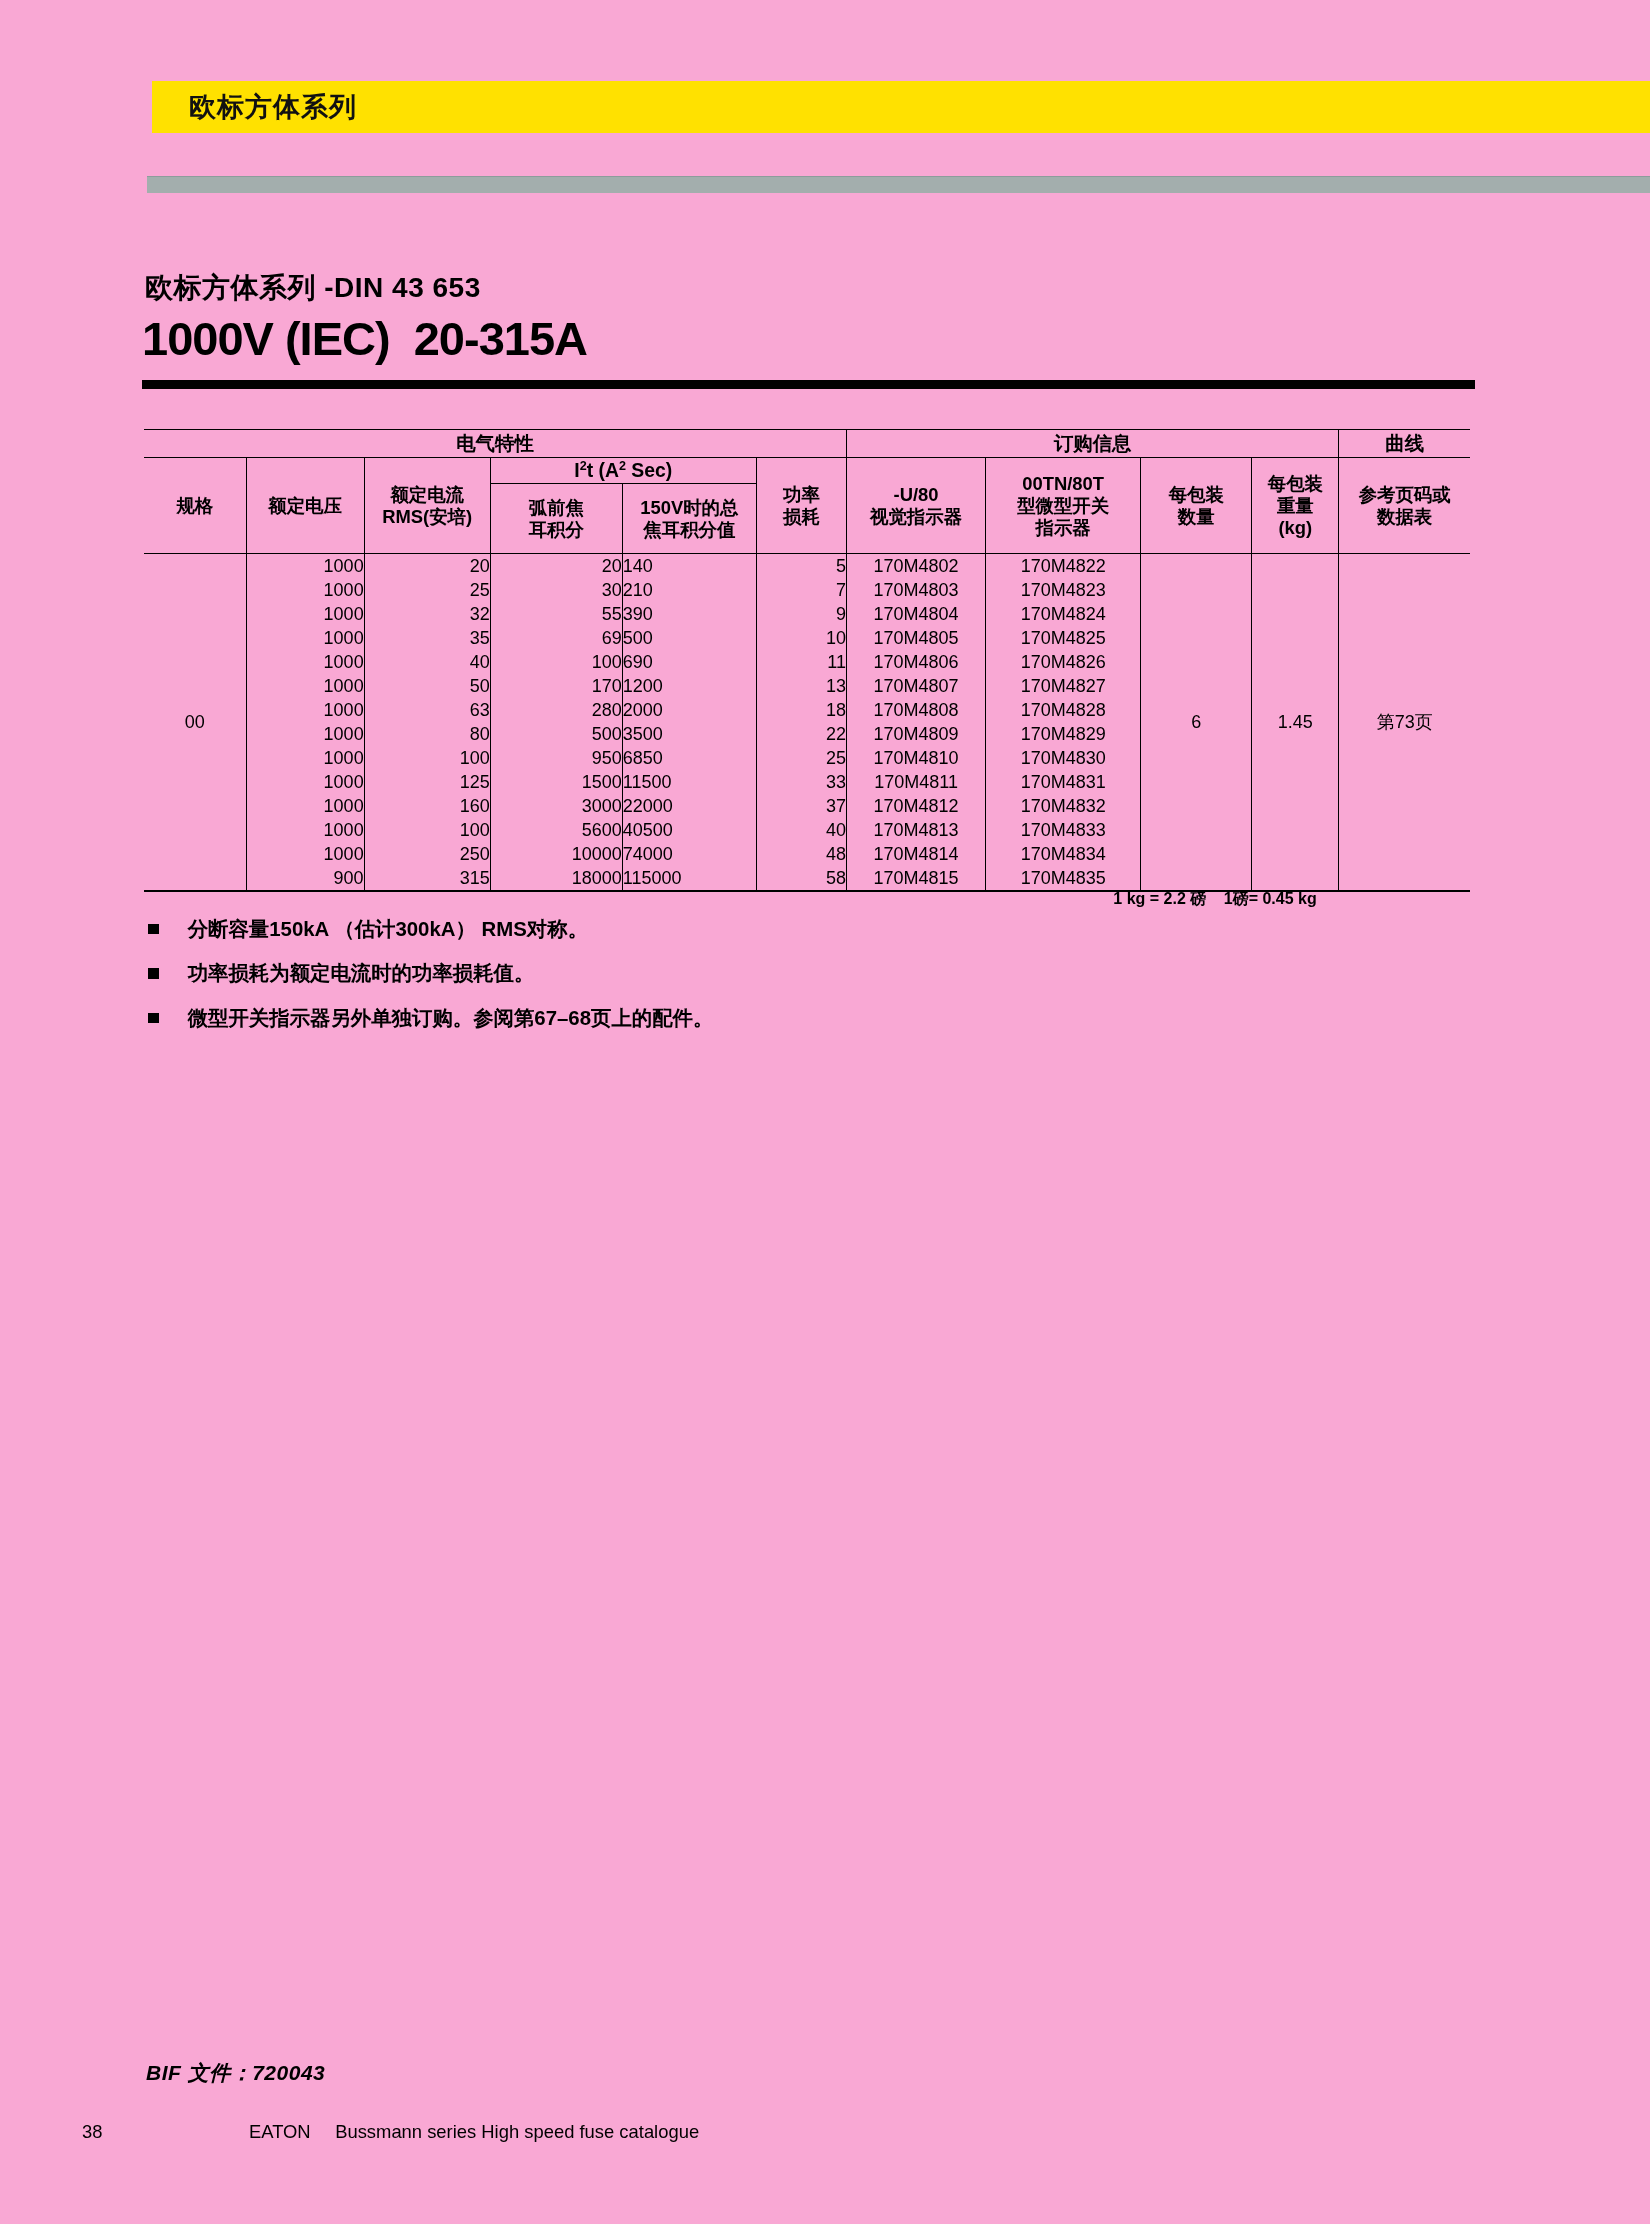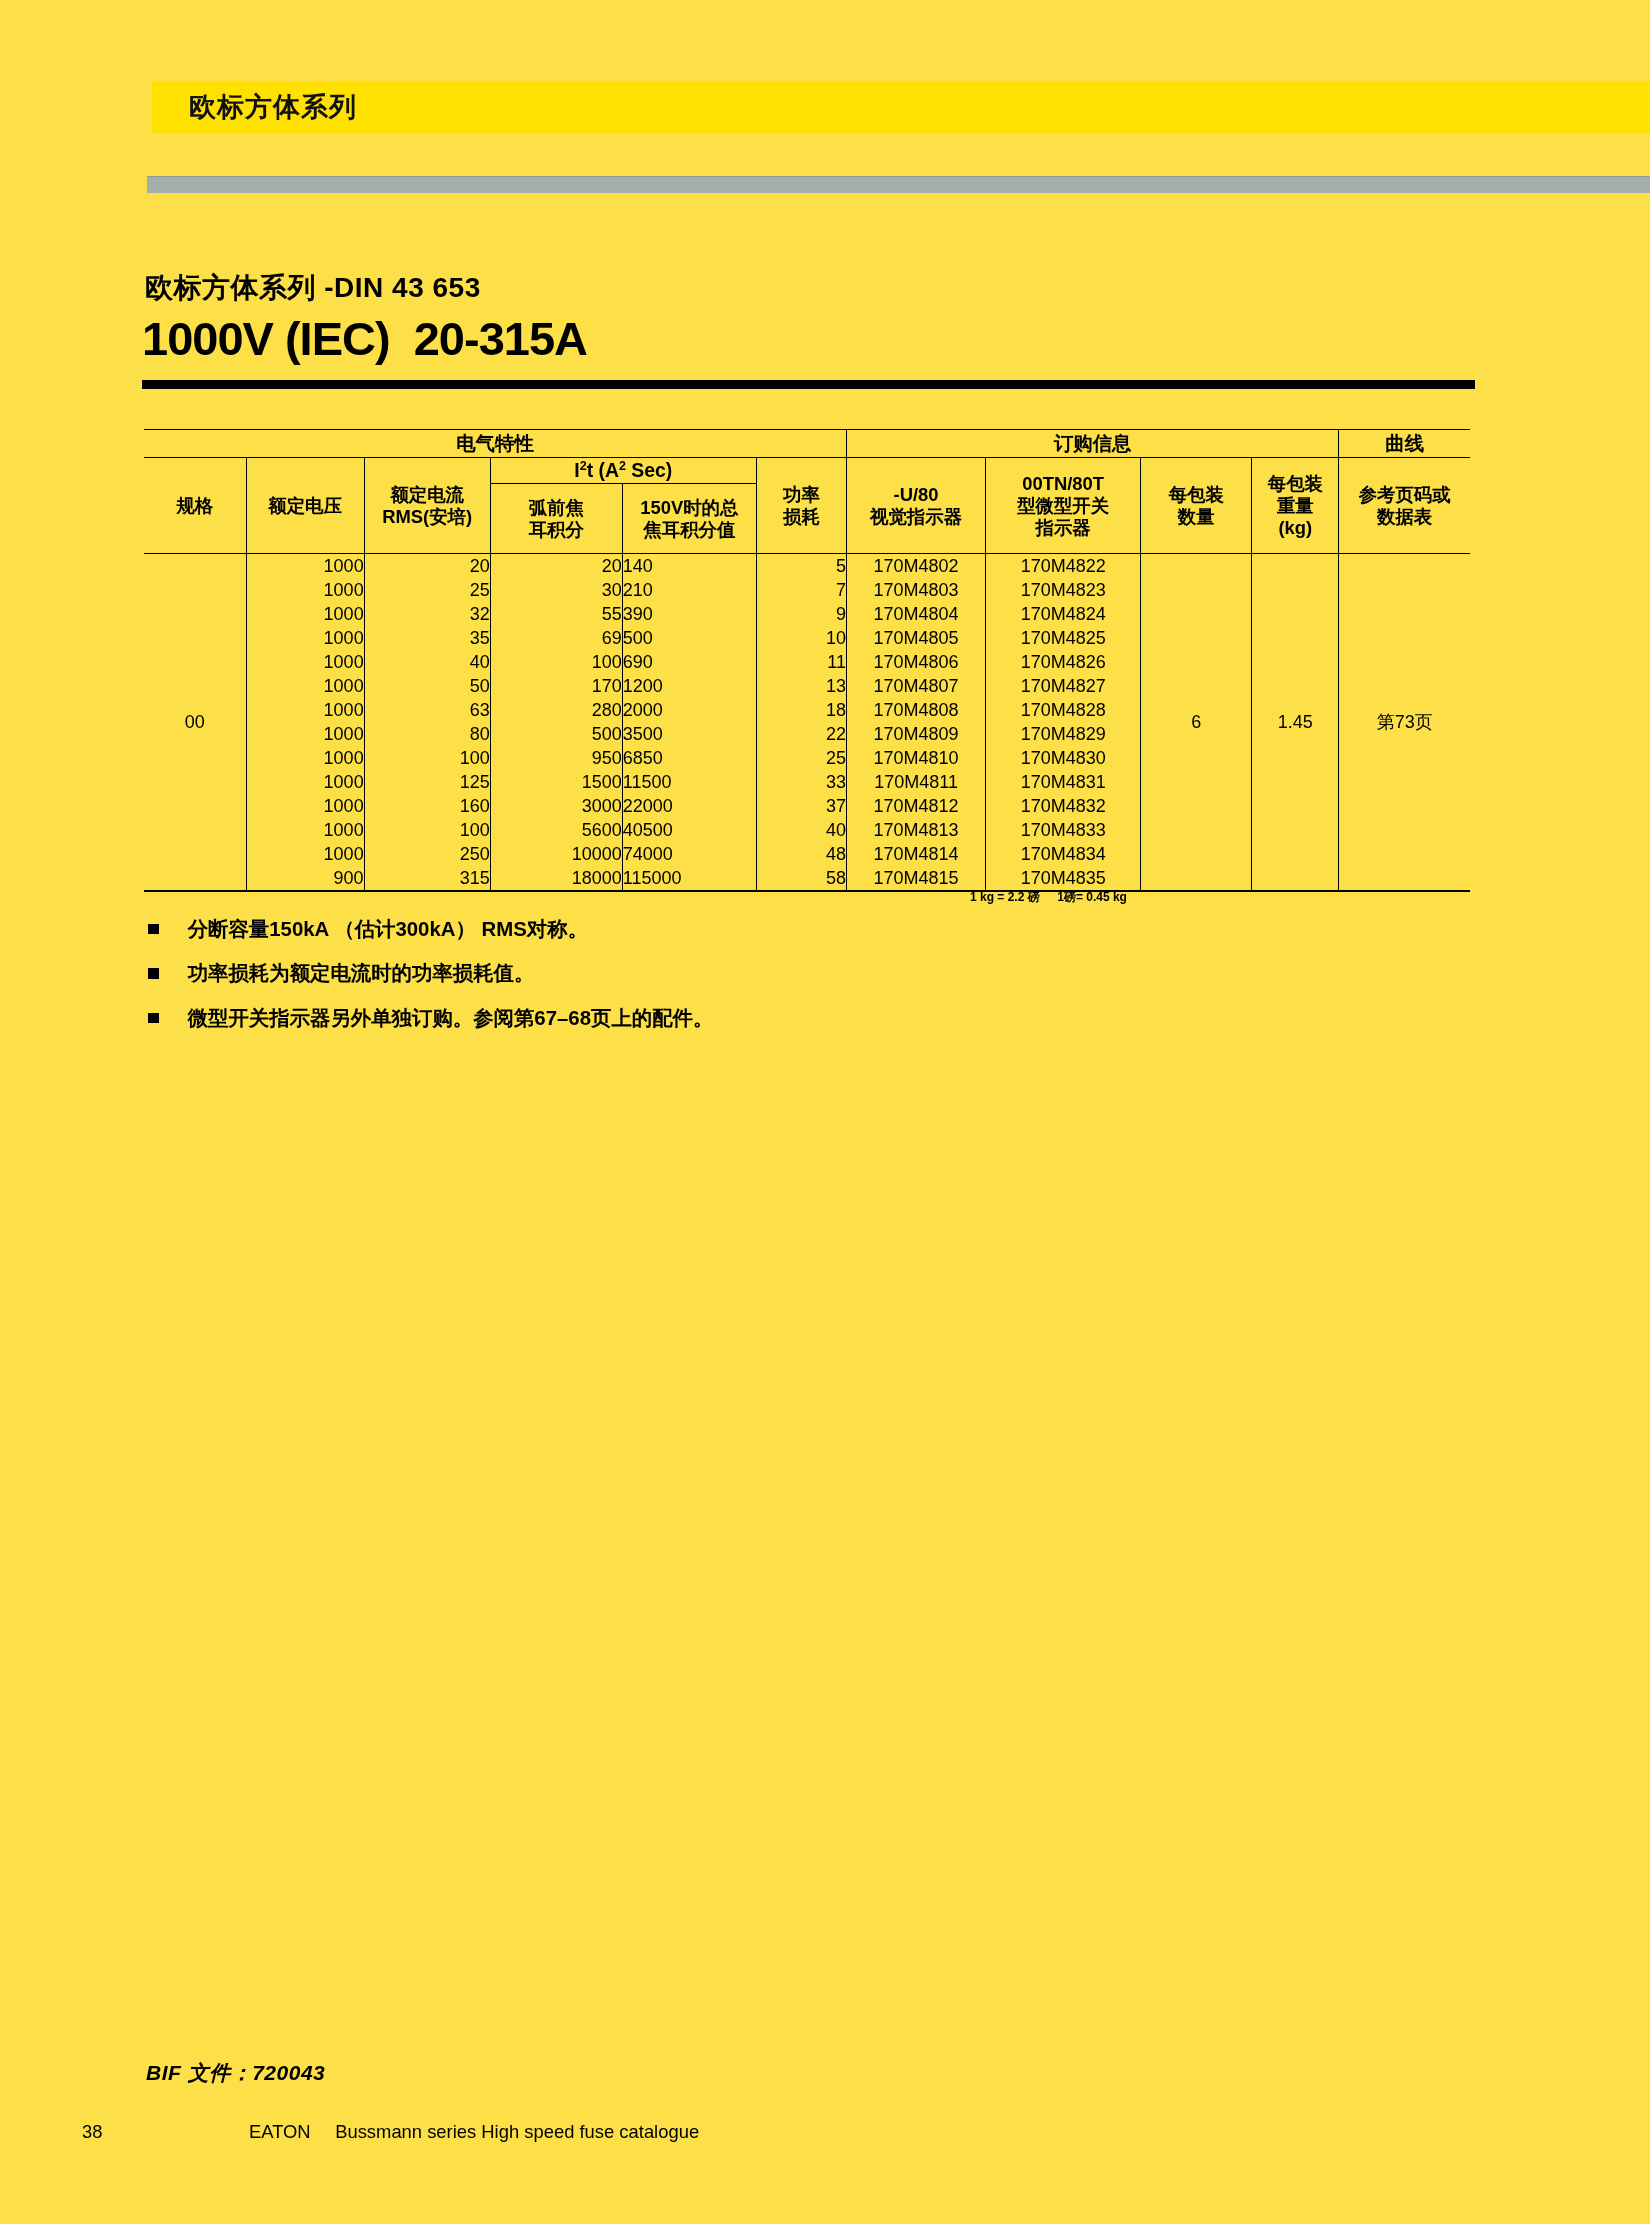--- a/index.html
+++ b/index.html
@@ -1,18 +1,18 @@
 <!DOCTYPE html>
 <html><head>
 <meta charset="utf-8">
 <style>
   * { margin:0; padding:0; box-sizing:border-box; }
   html,body { background:#ffffff; }
   .page {
-    position:relative; width:1651px; height:2224px; background:#fde047;
+    position:relative; width:1651px; height:2224px; background:#f9a8d4;
     font-family:"Liberation Sans","DejaVu Sans",sans-serif; color:#000;
     overflow:hidden;
   }
   
   .series-band {
     position:absolute; left:152px; top:81px; width:1498px; height:52px;
     background:#FFE100; display:flex; align-items:center; padding-left:37px;
   }
   .series-band .label { font-size:27px; font-weight:bold; color:#111; letter-spacing:1px; }
   
@@ -37,21 +37,21 @@
   table.spec tbody td { height:24px; font-size:18px; line-height:24px; }
   .td-spec   { text-align:center; font-size:18.4px; }
   .td-voltage{ text-align:right; padding-right:36px; }
   .td-current{ text-align:right; padding-right:42px; }
   .td-arc    { text-align:right; padding-right:35px; }
   .td-total  { text-align:left; padding-right:33px; }
   .td-power  { text-align:right; padding-right:29px; }
   .td-cat    { text-align:center; }
   .td-merge  { text-align:center; font-size:18.4px; }
   
-  .unit-note { position:absolute; left:970px; top:889px; width:490px; text-align:left; font-size:12px; font-weight:bold; }
+  .unit-note { position:absolute; left:970px; top:889px; width:490px; text-align:center; font-size:16px; font-weight:bold; }
   .unit-note .gap2 { margin-left:17.5px; }
   
   .notes { position:absolute; left:148px; top:916px; }
   .note { display:flex; align-items:flex-start; margin-bottom:18.4px; }
   .note .sq { width:10.7px; height:10.7px; background:#000; margin-top:7.8px; flex:none; }
   .note .txt { margin-left:29px; font-size:20.4px; font-weight:bold; line-height:26px; white-space:pre; }
   
   .bif { position:absolute; left:146px; top:2059px; font-size:21px; font-weight:bold; font-style:italic; letter-spacing:0.5px; }
   .page-num { position:absolute; left:82px; top:2121px; font-size:18.4px; }
   .footer-line { position:absolute; left:249px; top:2121px; font-size:18.4px; }

